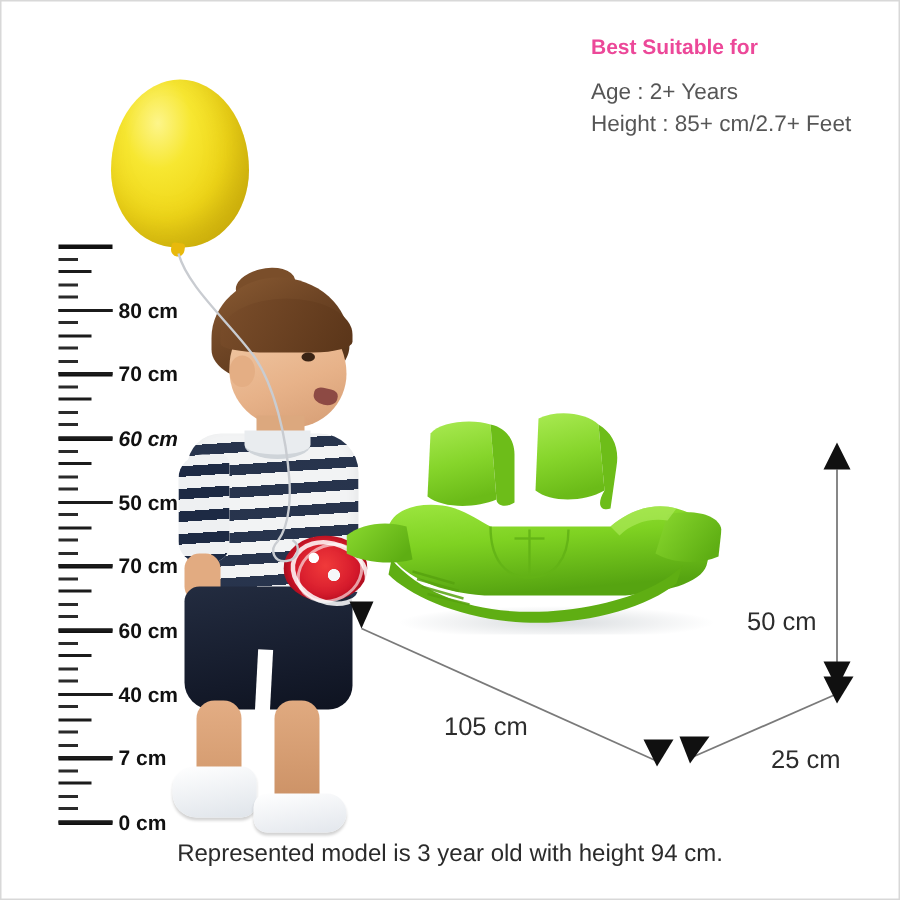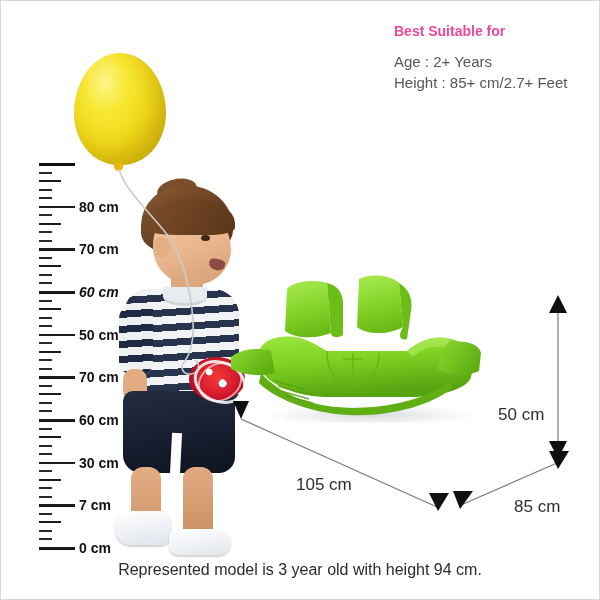--- a/index.html
+++ b/index.html
@@ -276,21 +276,21 @@
       <div class="rlabel" style="top: 88.3333px;">70 cm</div>
       <div class="tick" style="width: 36px; top: 87.3333px;"></div>
       <div class="rlabel" style="top: 131px; font-style: italic;">60 cm</div>
       <div class="tick" style="width: 36px; top: 130px;"></div>
       <div class="rlabel" style="top: 173.667px;">50 cm</div>
       <div class="tick" style="width: 36px; top: 172.667px;"></div>
       <div class="rlabel" style="top: 216.333px;">70 cm</div>
       <div class="tick" style="width: 36px; top: 215.333px;"></div>
       <div class="rlabel" style="top: 259px;">60 cm</div>
       <div class="tick" style="width: 36px; top: 258px;"></div>
-      <div class="rlabel" style="top: 301.667px;">30 cm</div>
+      <div class="rlabel" style="top: 301.667px;">40 cm</div>
       <div class="tick" style="width: 36px; top: 300.667px;"></div>
       <div class="rlabel" style="top: 344.333px;">7 cm</div>
       <div class="tick" style="width: 36px; top: 343.333px;"></div>
       <div class="rlabel" style="top: 387px;">0 cm</div>
       <div class="tick" style="width: 36px; top: 386px;"></div>
     </div>
 
   <div id="balloon"></div>
   <div id="balloon-knot"></div>
 
@@ -397,17 +397,17 @@
     <line x1="460" y1="504" x2="556" y2="462" stroke="#7a7a7a" stroke-width="1.2"></line>
     <polygon points="452,490 472,490 459,508" fill="#101010"></polygon>
     <polygon points="548,450 568,450 557,468" fill="#101010"></polygon>
 
     <line x1="557" y1="312" x2="557" y2="444" stroke="#7a7a7a" stroke-width="1.2"></line>
     <polygon points="548,312 566,312 557,294" fill="#101010"></polygon>
     <polygon points="548,440 566,440 557,458" fill="#101010"></polygon>
   </svg>
 
   <div class="dimlabel" id="lab-105">105 cm</div>
-  <div class="dimlabel" id="lab-45">85 cm</div>
+  <div class="dimlabel" id="lab-45">25 cm</div>
   <div class="dimlabel" id="lab-50">50 cm</div>
 
   <div id="caption">Represented model is 3 year old with height 94 cm.</div>
 </div>
 
 </body></html>

